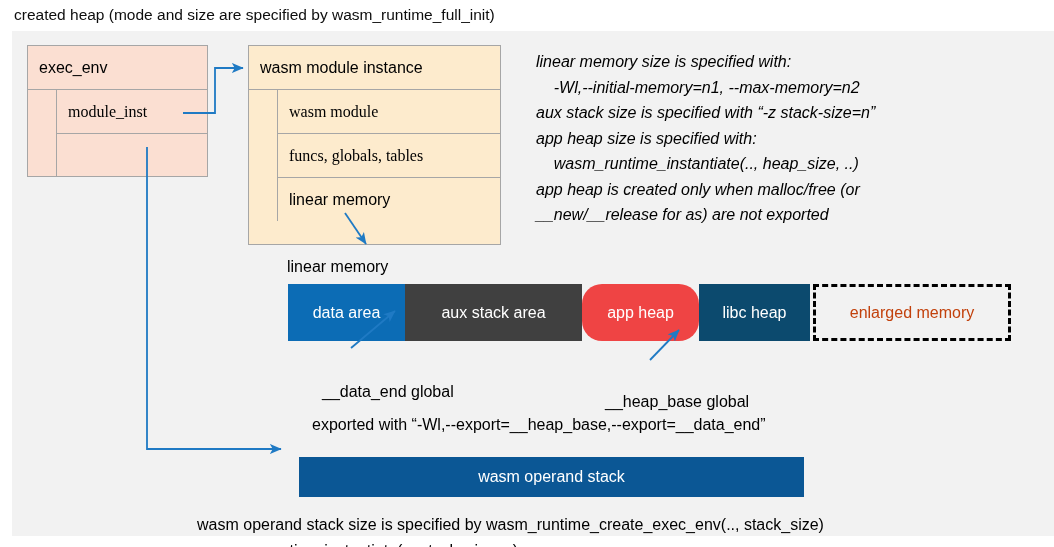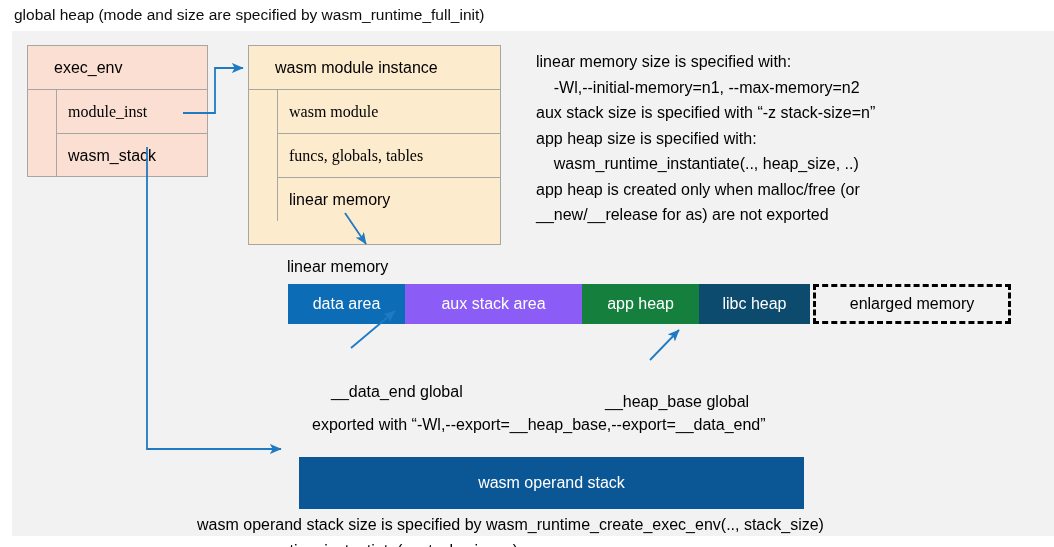--- a/index.html
+++ b/index.html
@@ -43,21 +43,21 @@
   }
   .struct .hdr {
     position: absolute;
     left: 0;
     top: 0;
     right: 0;
     box-sizing: border-box;
     border-bottom: 1px solid #a6a6a6;
     display: flex;
     align-items: center;
-    padding-left: 26px;
+    padding-left: 11px;
     font-size: 16px;
     white-space: nowrap;
   }
   .struct .gutter {
     position: absolute;
     left: 0;
     box-sizing: border-box;
     border-right: 1px solid #a6a6a6;
   }
   .struct .row {
@@ -105,66 +105,66 @@
   #module-instance-box .row.r3 { top: 132px; height: 43px; }
 
   
   #memory-notes {
     position: absolute;
     left: 524px;
     top: 18px;
     font-size: 16px;
     line-height: 25.5px;
     white-space: pre;
+    font-style: italic;
   }
 
   
   #linear-memory-label {
     position: absolute;
     left: 275px;
     top: 227px;
     font-size: 16px;
     white-space: nowrap;
   }
   #memory-strip {
     position: absolute;
     left: 276px;
     top: 253px;
-    height: 40px;
+    height: 57px;
     display: flex;
   }
   .seg {
     box-sizing: border-box;
     display: flex;
     align-items: center;
     justify-content: center;
     color: #ffffff;
     font-size: 16px;
     white-space: nowrap;
   }
   .seg.data     { width: 117px; background: #0c6cb5; }
-  .seg.auxstack { width: 177px; background: #8b5cf6; }
-  .seg.appheap  { width: 117px; background: #15803d; }
+  .seg.auxstack { width: 177px; background: #404040; }
+  .seg.appheap  { width: 117px; background: #ef4444; border-radius: 20px; }
   .seg.libcheap { width: 111px; background: #0c4a6e; }
   .seg.enlarged {
     width: 198px;
     background: transparent;
-    color: #000000;
+    color: #c2410c;
     border: 3px dashed #000000;
     margin-left: 3px;
   }
 
   
   #data-end-label {
     position: absolute;
     left: 310px;
     top: 352px;
     font-size: 16px;
     white-space: nowrap;
-    margin-left: 9px;
   }
   #heap-base-label {
     position: absolute;
     left: 593px;
     top: 362px;
     font-size: 16px;
     white-space: nowrap;
   }
   #export-note {
     position: absolute;
@@ -173,21 +173,21 @@
     font-size: 16px;
     white-space: nowrap;
   }
 
   
   #operand-stack-bar {
     position: absolute;
     left: 287px;
     top: 426px;
     width: 505px;
-    height: 52px;
+    height: 40px;
     background: #0b5795;
     display: flex;
     align-items: center;
     justify-content: center;
     color: #ffffff;
     font-size: 16px;
     white-space: nowrap;
   }
   #operand-stack-note {
     position: absolute;
@@ -204,29 +204,28 @@
     left: 0;
     top: 0;
     width: 1054px;
     height: 547px;
     pointer-events: none;
   }
 </style>
 </head>
 <body>
 
-<div id="page-title">global heap (mode and size are specified by wasm_runtime_full_init)</div>
+<div id="page-title">created heap (mode and size are specified by wasm_runtime_full_init)</div>
 
 <div id="panel">
 
   <div class="struct" id="exec-env-box">
     <div class="hdr">exec_env</div>
     <div class="gutter"></div>
     <div class="row r1 sep">module_inst</div>
-    <div class="row r2">wasm_stack</div>
   </div>
 
   <div class="struct" id="module-instance-box">
     <div class="hdr">wasm module instance</div>
     <div class="gutter"></div>
     <div class="row r1 sep">wasm module</div>
     <div class="row r2 sep">funcs, globals, tables</div>
     <div class="row r3">linear memory</div>
   </div>
 

